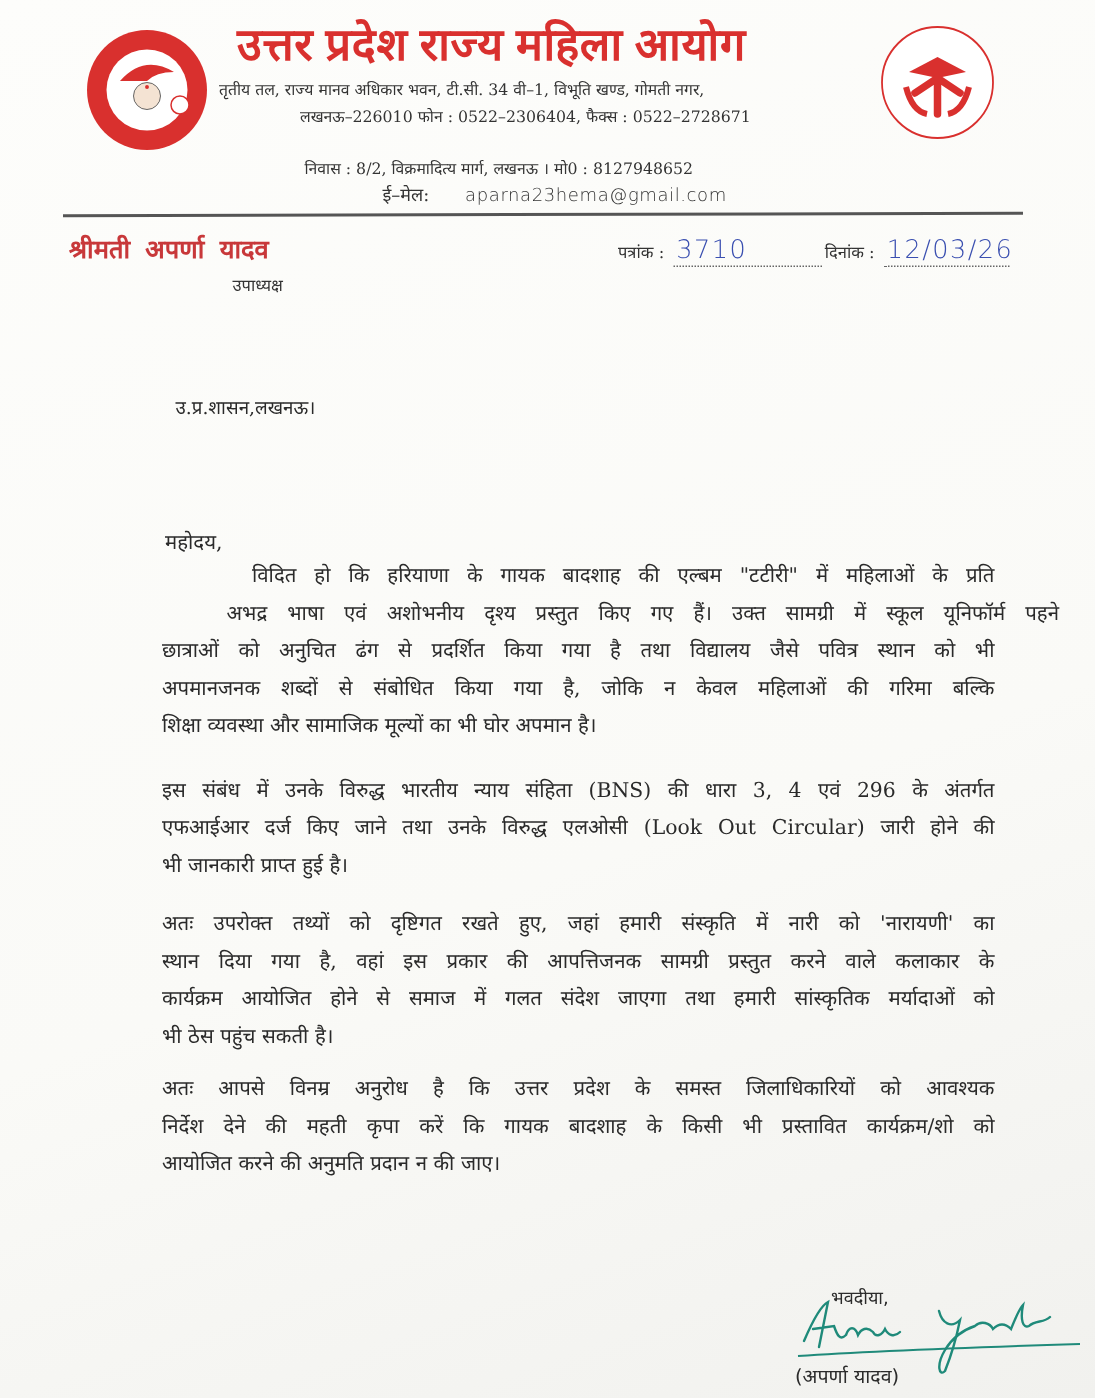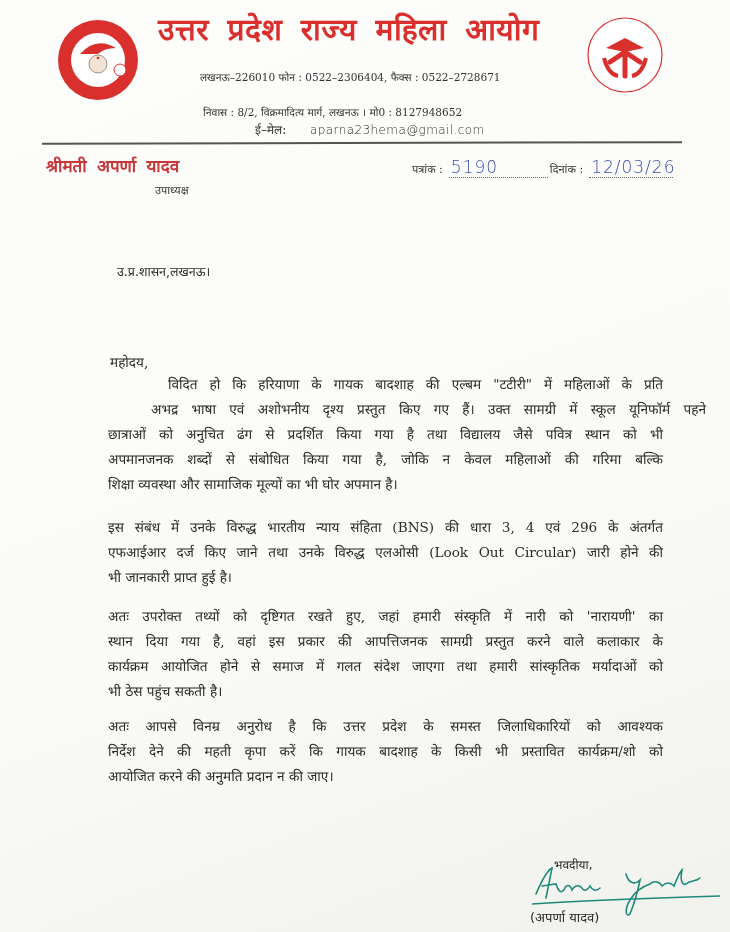--- a/index.html
+++ b/index.html
@@ -11,21 +11,21 @@
     position: relative;
   }
   .page { position: absolute; inset: 0; background: linear-gradient(160deg, #fdfdfb 0%, #fafaf7 60%, #f1f1ee 100%); }
   .abs { position: absolute; }
 
   
   .logo-left { left: 56px; top: 18px; width: 84px; height: 84px; }
   .logo-right { left: 586px; top: 16px; width: 78px; height: 78px; }
   .org-title {
     left: 158px; top: 8px; width: 420px;
-    font-family: Liberation Mono, monospace; font-weight: bold;
+    font-family: Liberation Serif, serif; font-weight: bold;
     font-size: 30px; color: #d9302e; letter-spacing: 0.5px; white-space: nowrap;
   }
   .hdr-line { font-size: 10.5px; color: #333; white-space: nowrap; }
   .hdr-sans { font-family: "DejaVu Sans", sans-serif; }
   .divider {
     left: 42px; top: 142px; width: 640px; height: 0;
     border-top: 2px solid #555; transform: rotate(-0.15deg);
   }
 
   
@@ -58,20 +58,21 @@
     <circle cx="42" cy="42" r="40" fill="#d9302e"></circle>
     <circle cx="42" cy="42" r="27" fill="#fff"></circle>
     <path d="M24 36 Q40 18 60 30 Q48 30 42 36 Z" fill="#d9302e"></path>
     <circle cx="42" cy="46" r="9" fill="#f4e3d3" stroke="#555" stroke-width="0.6"></circle>
     <circle cx="42" cy="40" r="1.3" fill="#d9302e"></circle>
     <circle cx="64" cy="52" r="6" fill="#fff" stroke="#d9302e" stroke-width="1"></circle>
   </svg>
 
   <div class="abs org-title">उत्तर प्रदेश राज्य महिला आयोग</div>
 
+  <div class="abs hdr-line" style="left:146px; top:52px;">तृतीय तल, राज्य मानव अधिकार भवन, टी.सी. 34 वी–1, विभूति खण्ड, गोमती नगर,</div>
   <div class="abs hdr-line" style="left:200px; top:70px;">लखनऊ–226010 फोन : 0522–2306404, फैक्स : 0522–2728671</div>
   <div class="abs hdr-line" style="left:203px; top:105px;">निवास : 8/2, विक्रमादित्य मार्ग, लखनऊ । मो0 : 8127948652</div>
   <div class="abs hdr-line" style="left:255px; top:121px; font-size:12px;">
     <span>ई–मेल:</span>
     <span class="hdr-sans" style="font-weight:300; letter-spacing:0.4px;margin-left:20px;">aparna23hema@gmail.com</span>
   </div>
 
   <svg class="abs logo-right" viewBox="0 0 78 78">
     <circle cx="39" cy="39" r="37" fill="#fff" stroke="#d9302e" stroke-width="1.2"></circle>
     <path d="M20 32 L39 22 L58 32 L39 36 Z" fill="#d9302e"></path>
@@ -81,21 +82,21 @@
   </svg>
 
   <div class="abs divider"></div>
 
   <div class="abs sender-name">श्रीमती अपर्णा यादव</div>
   <div class="abs sender-desig">उपाध्यक्ष</div>
 
   <div class="abs ref-row">
     <span>पत्रांक :</span>
     <span class="dots" style="width:95px; margin-left:6px;">
-      <span class="hand">5190</span>
+      <span class="hand">3710</span>
     </span>
     <span style="margin-left:2px;">दिनांक :</span>
     <span class="dots" style="width:80px; margin-left:6px;">
       <span class="hand">12/03/26</span>
     </span>
   </div>
 
   <div class="abs body-text" style="left:117px; top:259px; font-size:12.5px;">उ.प्र.शासन,लखनऊ।</div>
 
 

